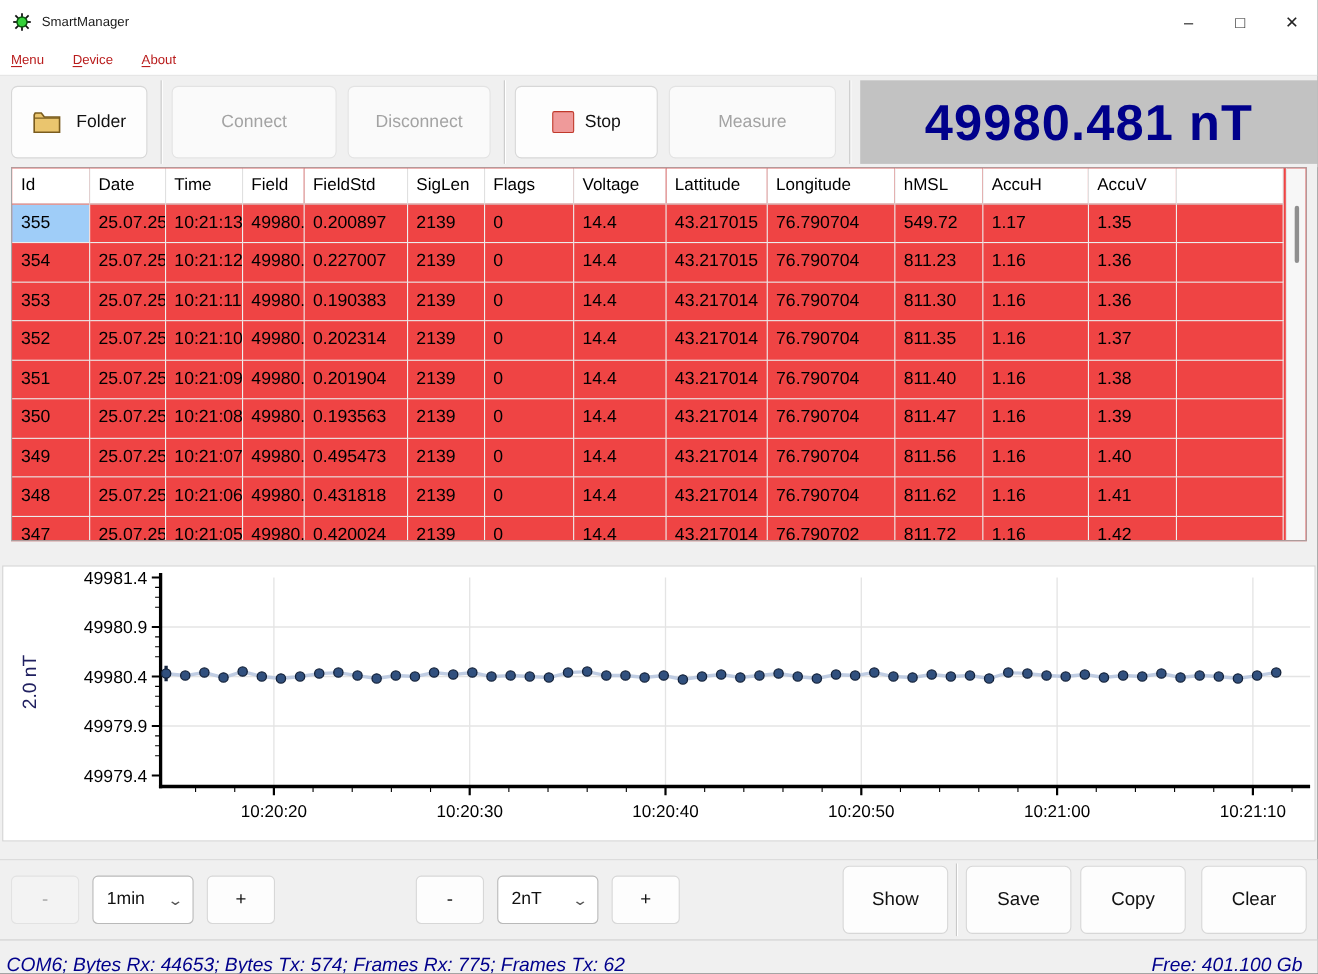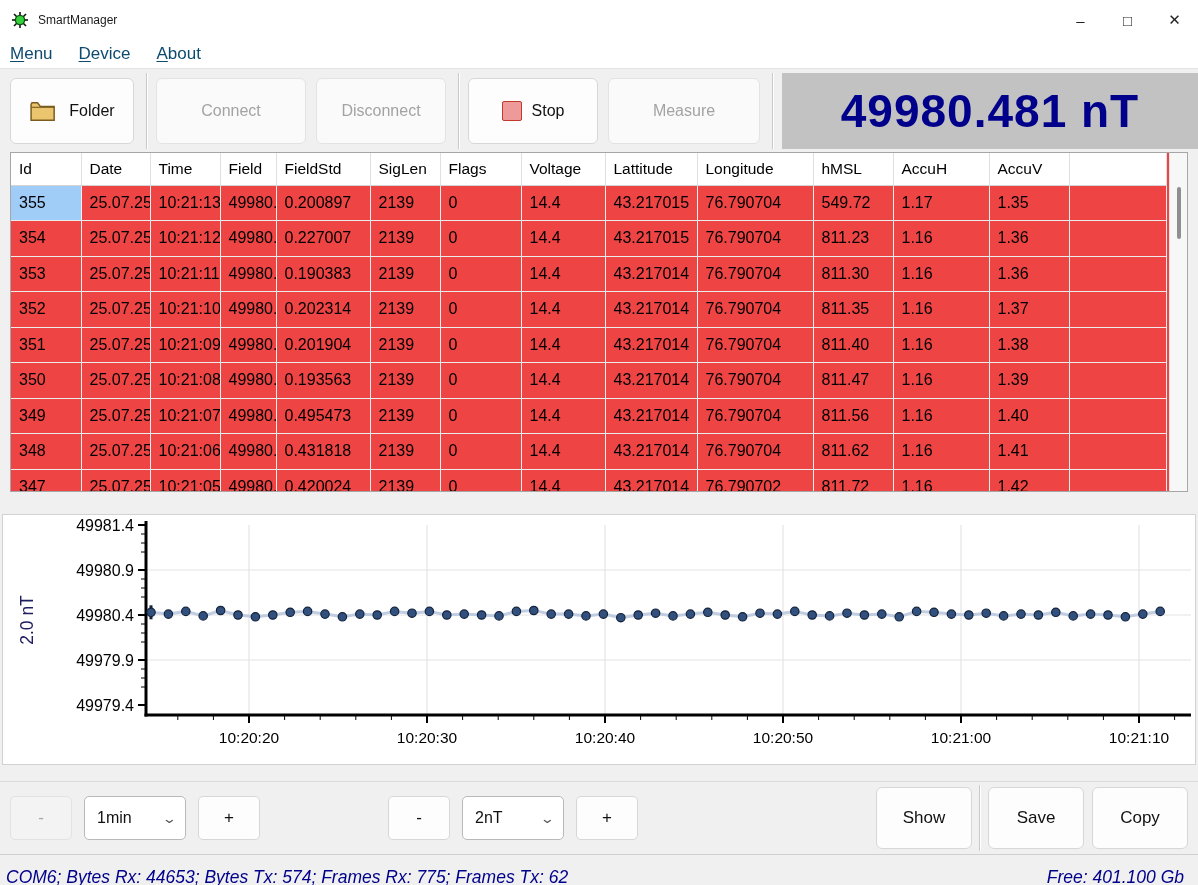--- a/index.html
+++ b/index.html
@@ -8,21 +8,21 @@
 
   
   .titlebar{height:40px;background:#ffffff;display:flex;align-items:center;padding-left:10px;}
   .app-icon{width:20px;height:20px;margin-right:8px;display:inline-flex;}
   .title{font-size:12px;color:#1a1a1a;flex:1;}
   .win-controls{display:flex;height:40px;}
   .win-btn{width:47px;height:40px;display:flex;align-items:center;justify-content:center;font-size:15px;color:#222;cursor:default;}
 
   
   .menubar{height:29px;background:#ffffff;display:flex;align-items:center;padding-left:10px;border-bottom:1px solid #e3e3e3;}
-  .menu-item{font-size:17px;color:#0c4a6e;margin-right:26px;}
+  .menu-item{font-size:12px;color:#b91c1c;margin-right:26px;}
   .menu-item u{text-underline-offset:2px;}
 
   
   .toolbar{height:83px;display:flex;align-items:center;padding:0 0 0 10px;background:#f0f0f0;}
   .tbtn{height:66px;background:#fdfdfd;border:1px solid #d7d7d7;border-radius:6px;display:flex;align-items:center;justify-content:center;gap:10px;font-size:16px;color:#111;margin-right:10px;}
   .tbtn.disabled{background:#fafafa;border-color:#e3e3e3;color:#a3a3a3;}
   .tsep{width:0;height:76px;border-left:1px solid #c9c9c9;border-right:1px solid #ffffff;margin:0 8px 0 2px;}
   .folder-glyph{display:inline-flex;}
   .stop-sq{width:20px;height:20px;background:#ef9a9a;border:1.5px solid #c0392b;border-radius:2px;display:inline-block;}
   .reading{flex:1;height:76px;background:#c2c2c2;display:flex;align-items:center;justify-content:center;
@@ -51,21 +51,21 @@
   .chart-panel{height:251px;margin:16px 2px;background:#ffffff;border:1px solid #d2d2d2;}
   .chart-panel svg{display:block;}
   .chart-panel text{font-family:"Liberation Sans",sans-serif;}
 
   
   .controlbar{height:73px;border-top:1px solid #dadada;display:flex;align-items:center;padding:0 10px;background:#f0f0f0;}
   .cbtn{height:44px;background:#fdfdfd;border:1px solid #d7d7d7;border-radius:5px;font-size:17px;color:#111;
         display:flex;align-items:center;justify-content:center;}
   .cbtn.small{width:62px;}
   .cbtn.disabled{background:#f3f3f3;border-color:#e2e2e2;color:#a8a8a8;}
-  .cselect{height:44px;width:102px;background:#ffffff;border:1px solid #b9b9b9;border-radius:5px;display:flex;
+  .cselect{height:44px;width:92px;background:#ffffff;border:1px solid #b9b9b9;border-radius:5px;display:flex;
         align-items:center;font-size:16px;color:#111;padding:0 10px 0 12px;justify-content:space-between;}
   .chev{font-size:13px;color:#555;transform:scaleX(1.4);}
   .abtn{width:96px;height:62px;background:#fdfdfd;border:1px solid #d7d7d7;border-radius:6px;font-size:17px;color:#111;
         display:flex;align-items:center;justify-content:center;text-align:center;}
   .csep{width:0;height:66px;border-left:1px solid #c9c9c9;border-right:1px solid #ffffff;margin:0 7px;}
 
   
   .statusbar{height:46px;border-top:1px solid #cfcfcf;display:flex;align-items:center;justify-content:space-between;
         padding:0 14px 0 6px;background:#f0f0f0;position:relative;font-style:italic;}
   .status-text{font-size:17.5px;color:#00008b;}
@@ -479,20 +479,21 @@
       <span>2nT</span>
       <span class="chev">⌄</span>
     </div>
     <div class="cbtn small" style="margin-left:12px">+</div>
 
     <div style="flex:1"></div>
     <div class="abtn">Show</div>
     <div class="csep"></div>
     <div class="abtn">Save</div>
     <div class="abtn" style="margin-left:8px">Copy</div>
+    <div class="abtn" style="margin-left:14px">Clear</div>
   </div>
 
   <div class="statusbar">
     <span class="status-text">COM6; Bytes Rx: 44653; Bytes Tx: 574; Frames Rx: 775; Frames Tx: 62</span>
     <span class="status-text">Free: 401.100 Gb</span>
     <div class="grip"></div>
   </div>
 
 </div>
 

